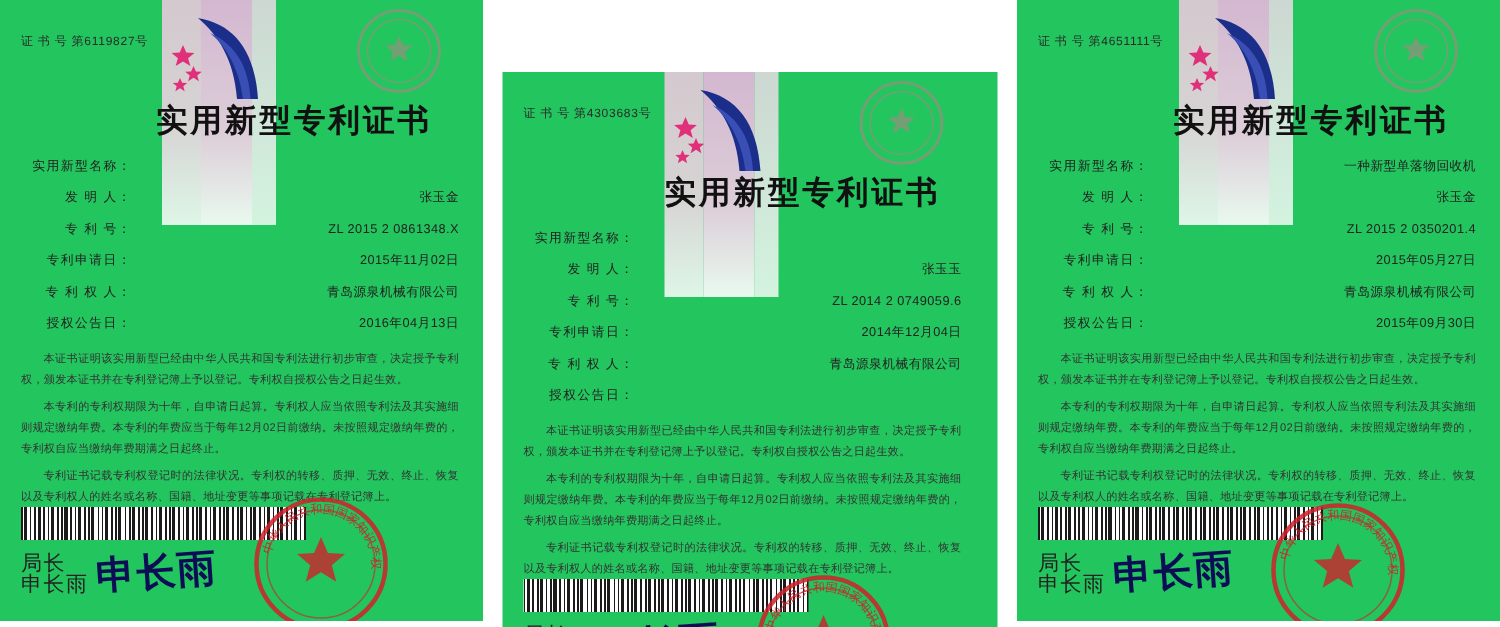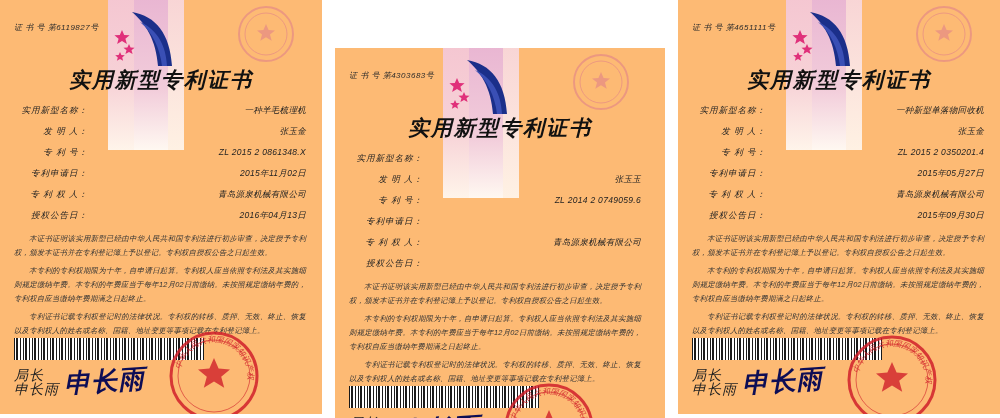--- a/index.html
+++ b/index.html
@@ -18,24 +18,23 @@
     flex-direction: row;
     width: 1000px;
     height: 418px;
     align-items: flex-start;
     justify-content: space-between;
   }
   .cert {
     position: relative;
     width: 322px;
     height: 414px;
-    background: #fdba74;
+    background: #22c55e;
     overflow: hidden;
     box-sizing: border-box;
-    font-style: italic;
   }
   .cert.mid { width: 330px; margin-top: 48px; }
   
   .band-a, .band-b, .band-c {
     position: absolute;
     top: 0;
     height: 150px;
   }
   .band-a {
     left: 108px;
@@ -83,20 +82,21 @@
     position: absolute;
     top: 66px;
     left: 0;
     width: 100%;
     text-align: center;
     font-family: "Liberation Serif", serif;
     font-weight: bold;
     font-size: 21px;
     letter-spacing: 2px;
     color: #111111;
+    padding-left: 35px;
   }
   .fields {
     position: absolute;
     top: 105px;
     left: 14px;
     width: 292px;
   }
   .field {
     display: flex;
     align-items: baseline;
@@ -202,21 +202,20 @@
       <circle cx="30" cy="30" r="21" fill="none" stroke="#d8708f" stroke-width="1"></circle>
       <path d="M30 20 l2.6 6 6.4 .4 -5 4.2 1.7 6.2 -5.7-3.6 -5.7 3.6 1.7-6.2 -5-4.2 6.4-.4z" fill="#d8708f"></path>
     </svg>
 
     <div class="doc-no">证 书 号 第6119827号</div>
     <div class="title">实用新型专利证书</div>
 
     <div class="fields">
       <div class="field">
         <span class="lab">实用新型名称：</span>
-        <span class="val">一种羊毛梳理机</span>
       </div>
       <div class="field">
         <span class="lab">发 明 人：</span>
         <span class="val">张玉金</span>
       </div>
       <div class="field">
         <span class="lab">专 利 号：</span>
         <span class="val">ZL 2015 2 0861348.X</span>
       </div>
       <div class="field">
@@ -289,20 +288,21 @@
       <div class="field">
         <span class="lab">发 明 人：</span>
         <span class="val">张玉玉</span>
       </div>
       <div class="field">
         <span class="lab">专 利 号：</span>
         <span class="val">ZL 2014 2 0749059.6</span>
       </div>
       <div class="field">
         <span class="lab">专利申请日：</span>
+        <span class="val">2014年12月04日</span>
       </div>
       <div class="field">
         <span class="lab">专 利 权 人：</span>
         <span class="val">青岛源泉机械有限公司</span>
       </div>
       <div class="field">
         <span class="lab">授权公告日：</span>
       </div>
     </div>
 

